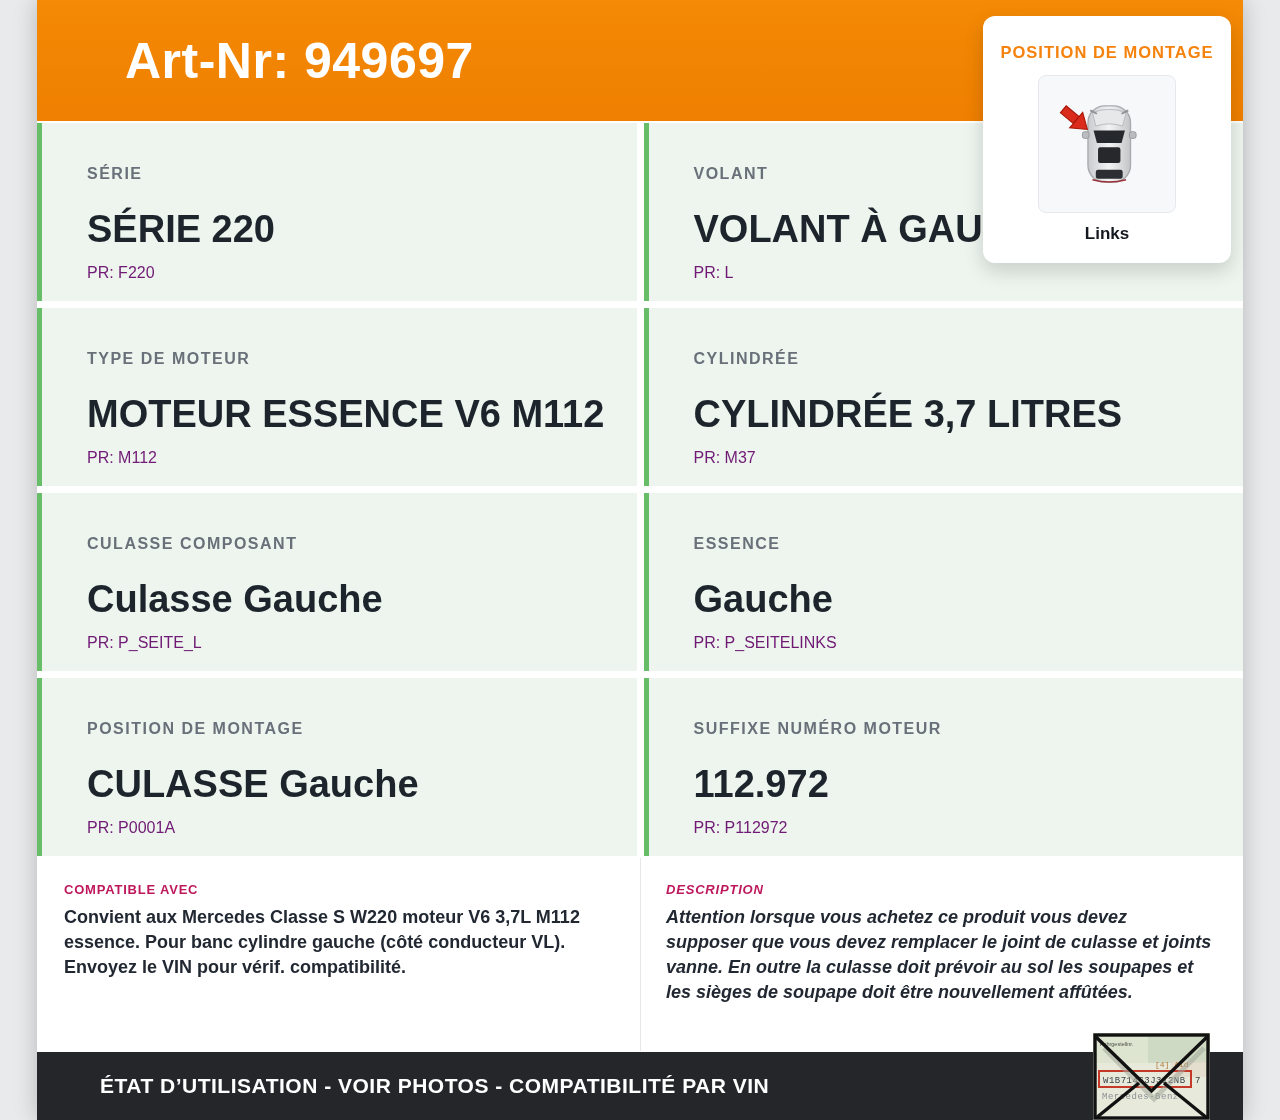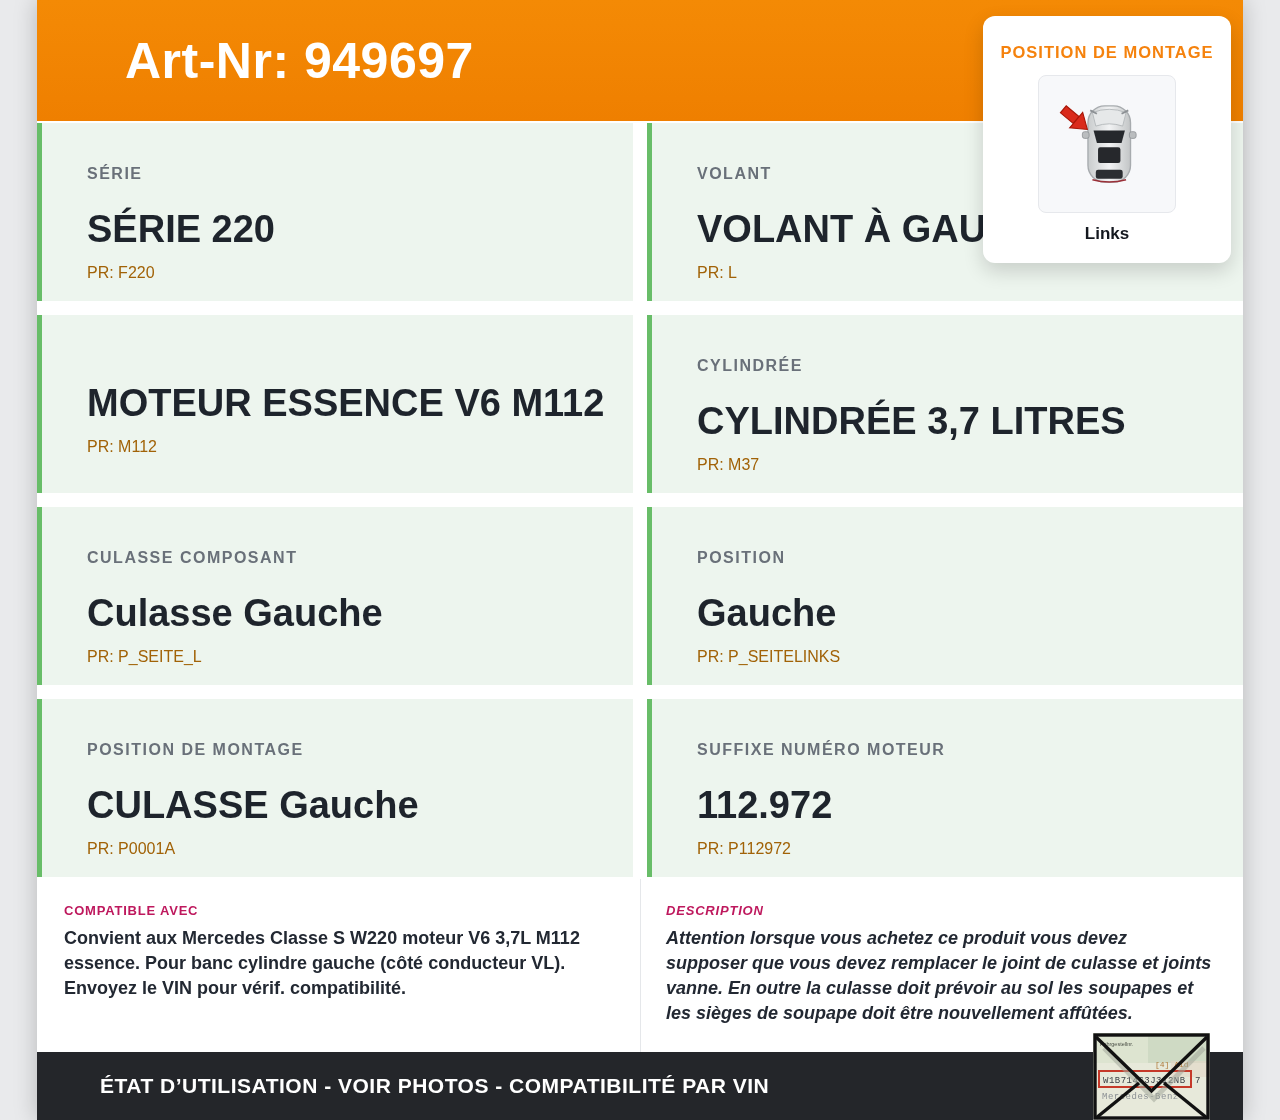--- a/index.html
+++ b/index.html
@@ -36,33 +36,33 @@
   }
   .pc-title{margin-top:27px;color:#f5820d;font-weight:800;font-size:16.5px;letter-spacing:1px;}
   .pc-imgbox{
     width:138px;height:138px;margin:13px auto 0;
     background:#f7f8fa;border:1px solid #e6e8ec;border-radius:8px;
     display:flex;align-items:center;justify-content:center;box-sizing:border-box;
   }
   .pc-label{margin-top:11px;font-size:17px;font-weight:700;color:#14181f;}
   
   .spec-grid{
-    display:grid;grid-template-columns:1fr 1fr;gap:14px;
+    display:grid;grid-template-columns:1fr 1fr;gap:7px;
     background:#ffffff;margin-top:2px;
   }
   .spec-cell{
     height:178px;background:#edf5ee;
     border-left:5px solid #68bd68;
     box-sizing:border-box;
     padding:42px 16px 0 45px;
     overflow:visible;
   }
   .spec-label{font-size:16px;font-weight:700;color:#697079;letter-spacing:1.5px;white-space:nowrap;}
   .spec-value{font-size:38px;font-weight:800;color:#1e242c;margin-top:25px;white-space:nowrap;}
-  .spec-pr{font-size:16px;color:#a16207;margin-top:13px;white-space:nowrap;}
+  .spec-pr{font-size:16px;color:#701a75;margin-top:13px;white-space:nowrap;}
   
   .bottom{
     display:grid;grid-template-columns:1fr 1fr;
     background:#ffffff;height:193px;margin-top:2px;
   }
   .bottom-cell{box-sizing:border-box;padding:24px 30px 0 27px;}
   .bottom-cell.right{border-left:1px solid #e5e7ea;padding-left:25px;font-style:italic;}
   .bottom-label{font-size:13px;font-weight:700;color:#be185d;letter-spacing:.8px;}
   .bottom-text{font-size:18px;font-weight:700;color:#222832;line-height:25px;margin-top:8px;max-width:552px;}
   
@@ -131,35 +131,36 @@
         <div class="spec-label">SÉRIE</div>
         <div class="spec-value">SÉRIE 220</div>
         <div class="spec-pr">PR: F220</div>
       </div>
       <div class="spec-cell">
         <div class="spec-label">VOLANT</div>
         <div class="spec-value">VOLANT À GAUCHE</div>
         <div class="spec-pr">PR: L</div>
       </div>
       <div class="spec-cell">
+        <div class="spec-label">TYPE DE MOTEUR</div>
         <div class="spec-value">MOTEUR ESSENCE V6 M112</div>
         <div class="spec-pr">PR: M112</div>
       </div>
       <div class="spec-cell">
         <div class="spec-label">CYLINDRÉE</div>
         <div class="spec-value">CYLINDRÉE 3,7 LITRES</div>
         <div class="spec-pr">PR: M37</div>
       </div>
       <div class="spec-cell">
         <div class="spec-label">CULASSE COMPOSANT</div>
         <div class="spec-value">Culasse Gauche</div>
         <div class="spec-pr">PR: P_SEITE_L</div>
       </div>
       <div class="spec-cell">
-        <div class="spec-label">POSITION</div>
+        <div class="spec-label">ESSENCE</div>
         <div class="spec-value">Gauche</div>
         <div class="spec-pr">PR: P_SEITELINKS</div>
       </div>
       <div class="spec-cell">
         <div class="spec-label">POSITION DE MONTAGE</div>
         <div class="spec-value">CULASSE Gauche</div>
         <div class="spec-pr">PR: P0001A</div>
       </div>
       <div class="spec-cell">
         <div class="spec-label">SUFFIXE NUMÉRO MOTEUR</div>

